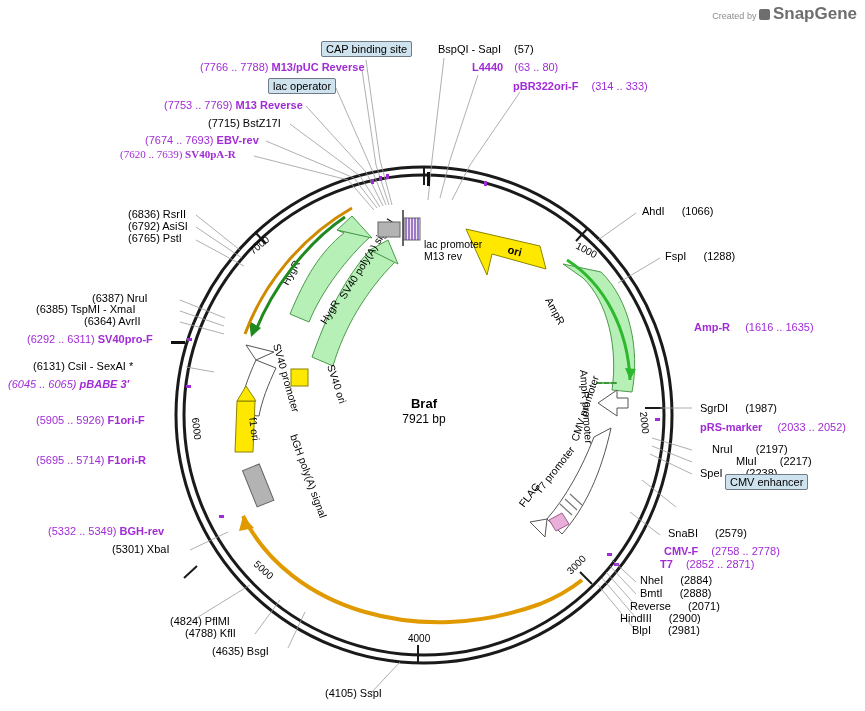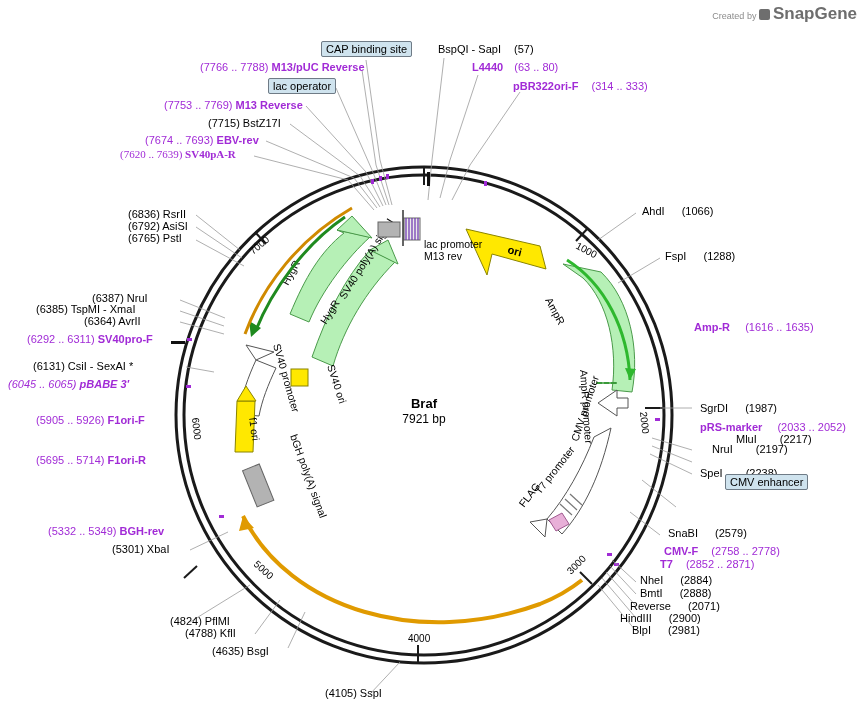--- a/index.html
+++ b/index.html
@@ -402,21 +402,21 @@
     <span class="coord" style="margin-left:14px;">(1987)</span>
   </div>
   <div class="lbl purple" style="left:700px; top:421px;">
     <span style="font-weight:bold;">pRS-marker</span>
     <span style="margin-left:12px;">(2033 .. 2052)</span>
   </div>
   <div class="lbl" style="left:700px; top:443px;padding-left:12px;">
     <span class="bold">NruI</span>
     <span class="coord" style="margin-left:20px;">(2197)</span>
   </div>
-  <div class="lbl" style="left:700px; top:433px;padding-left:36px;">
+  <div class="lbl" style="left:700px; top:455px;padding-left:36px;">
     <span class="bold">MluI</span>
     <span class="coord" style="margin-left:20px;">(2217)</span>
   </div>
   <div class="lbl" style="left:700px; top:467px;">
     <span class="bold">SpeI</span>
     <span class="coord" style="margin-left:20px;">(2238)</span>
   </div>
   <div class="lbl" style="left:682px; top:476px;padding-left:43px;">
     <span class="boxed">CMV enhancer</span>
   </div>

